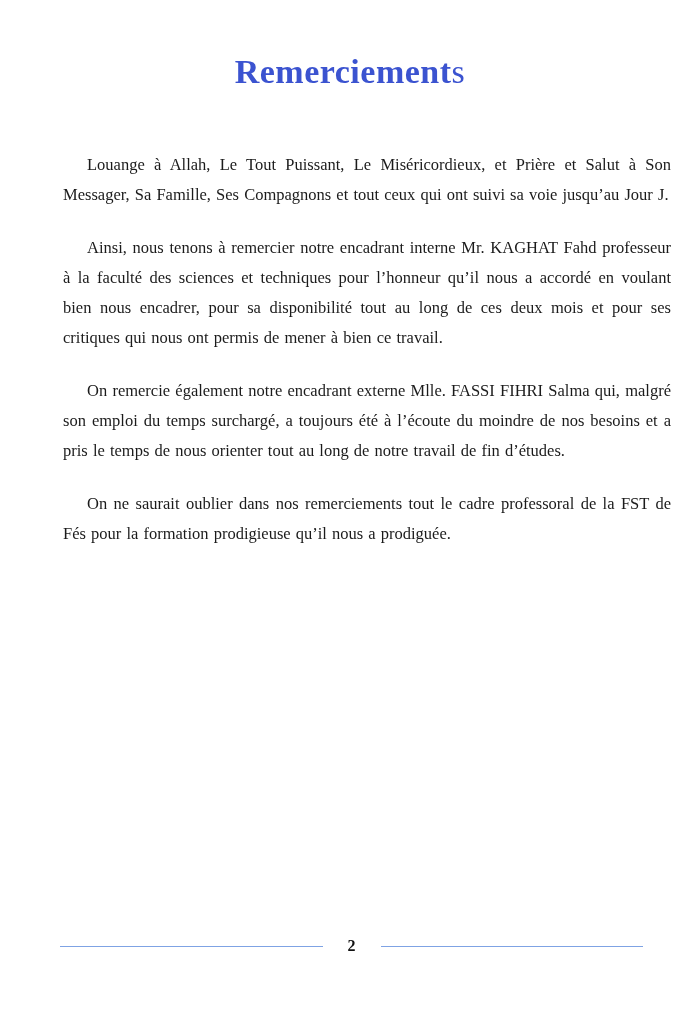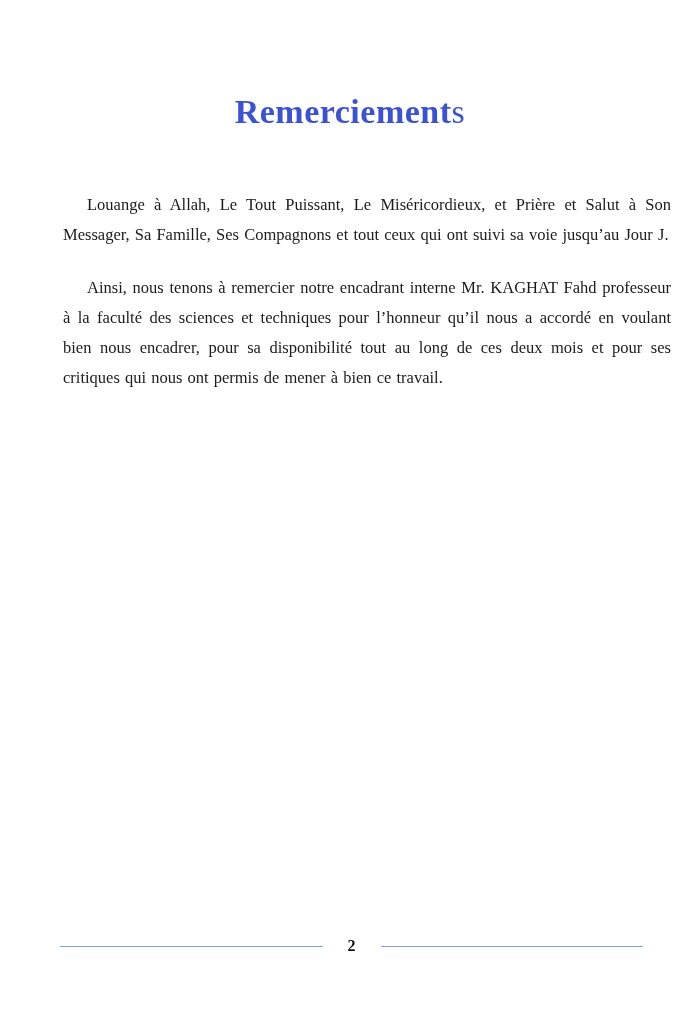--- a/index.html
+++ b/index.html
@@ -15,21 +15,21 @@
   .page {
     position: relative;
     width: 700px;
     height: 1028px;
     background: #ffffff;
     font-family: "Liberation Serif", "DejaVu Serif", serif;
     color: var(--text-color);
     overflow: hidden;
   }
   .doc-title {
-    padding-top: 92px;
+    padding-top: 52px;
     text-align: center;
     font-size: 34px;
     line-height: 40px;
     color: var(--title-blue);
     letter-spacing: 0.5px;
   }
   .doc-title .title-bold { font-weight: bold; }
   .doc-title .title-tail { font-weight: normal; }
   .content {
     margin: 58px 29px 0 63px;
@@ -67,20 +67,22 @@
 </head>
 <body>
 
 <div class="page">
 
   <h1 class="doc-title"><span class="title-bold">Remerciement</span><span class="title-tail">s</span></h1>
 
   <div class="content">
     <p>Louange à Allah, Le Tout Puissant, Le Miséricordieux, et Prière et Salut à Son Messager, Sa Famille, Ses Compagnons et tout ceux qui ont suivi sa voie jusqu’au Jour J.</p>
     <p>Ainsi, nous tenons à remercier notre encadrant interne Mr. KAGHAT Fahd professeur à la faculté des sciences et techniques pour l’honneur qu’il nous a accordé en voulant bien nous encadrer, pour sa disponibilité tout au long de ces deux mois et pour ses critiques qui nous ont permis de mener à bien ce travail.</p>
+    <p>On remercie également notre encadrant externe Mlle. FASSI FIHRI Salma qui, malgré son emploi du temps surchargé, a toujours été à l’écoute du moindre de nos besoins et a pris le temps de nous orienter tout au long de notre travail de fin d’études.</p>
+    <p>On ne saurait oublier dans nos remerciements tout le cadre professoral de la FST de Fés pour la formation prodigieuse qu’il nous a prodiguée.</p>
   </div>
 
   <div class="footer">
     <span class="rule"></span>
     <span class="page-number">2</span>
     <span class="rule"></span>
   </div>
 
 </div>
 

